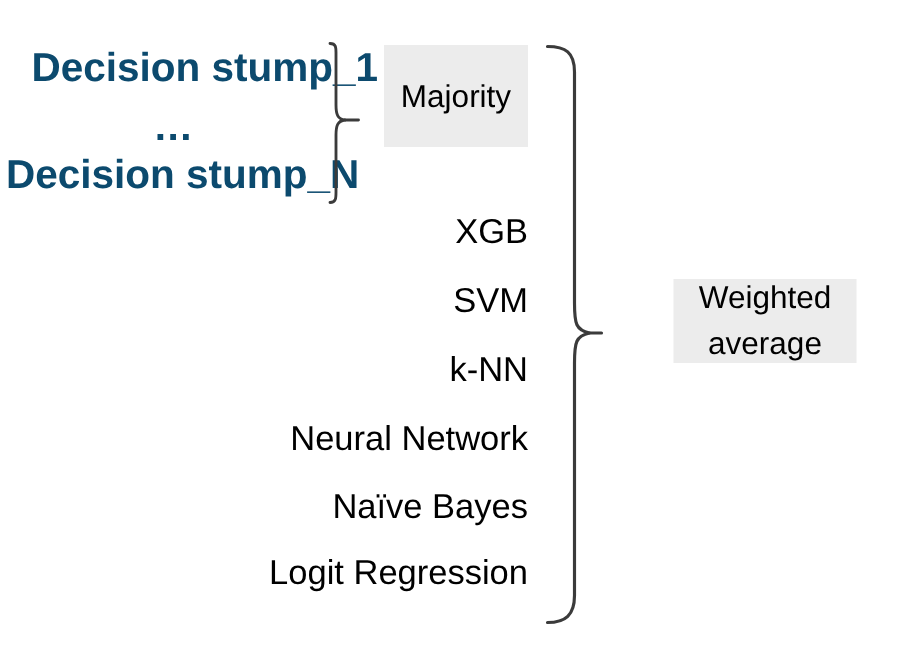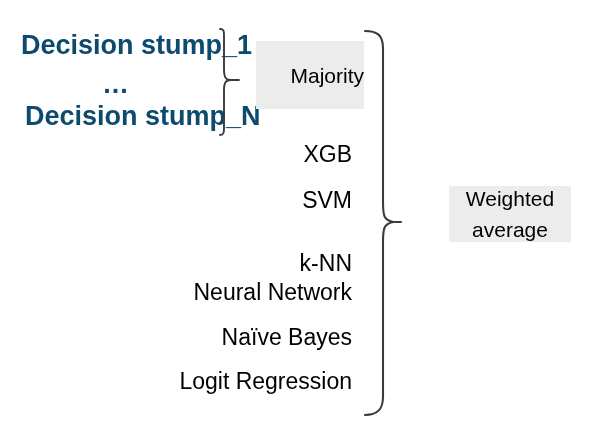--- a/index.html
+++ b/index.html
@@ -29,21 +29,21 @@
     font-weight: bold;
   }
   #stump-1 { left: 21px;  top: 31px; }
   #stump-dots {
     left: 21px;
     top: 70px;
     width: 190px;
     text-align: center;
     letter-spacing: 1px;
   }
-  #stump-n { left: 25px;  top: 102px; }
+  #stump-n { left: 4px;  top: 102px; }
 
   
   .model-item {
     font-size: 23px;
     line-height: 26px;
     white-space: nowrap;
     text-align: right;
     width: 340px;
     left: 12px;
   }
@@ -54,24 +54,23 @@
     display: flex;
     align-items: center;
     justify-content: center;
     text-align: center;
     font-size: 21px;
     line-height: 31px;
     color: #000000;
   }
   #majority-voting-box {
     left: 256px;
-    top: 41px;
-    width: 108px;
+    top: 30px;
+    width: 96px;
     height: 68px;
-    justify-content: flex-end;
   }
   #weighted-average-box {
     left: 449px;
     top: 186px;
     width: 122px;
     height: 56px;
   }
 
   
   .brace-svg {
@@ -118,21 +117,21 @@
 
   <div class="abs gray-box" id="majority-voting-box">
     <div>
       <span>Majority</span><br>
     </div>
   </div>
 
   <div class="abs">
     <div class="abs model-item" style="top:141px;">XGB</div>
     <div class="abs model-item" style="top:187px;">SVM</div>
-    <div class="abs model-item" style="top:250px;">k-NN</div>
+    <div class="abs model-item" style="top:233px;">k-NN</div>
     <div class="abs model-item" style="top:279px;">Neural Network</div>
     <div class="abs model-item" style="top:324px;">Naïve Bayes</div>
     <div class="abs model-item" style="top:368px;">Logit Regression</div>
   </div>
 
   <svg class="brace-svg" id="outer-brace" style="left:360px; top:26px; width:42px; height:398px;" viewBox="0 0 42 398">
     <path class="brace-path" d="M 5,5
              C 17,5 23,9 23,22
              L 23,176
              C 23,190 24,194 33,196

